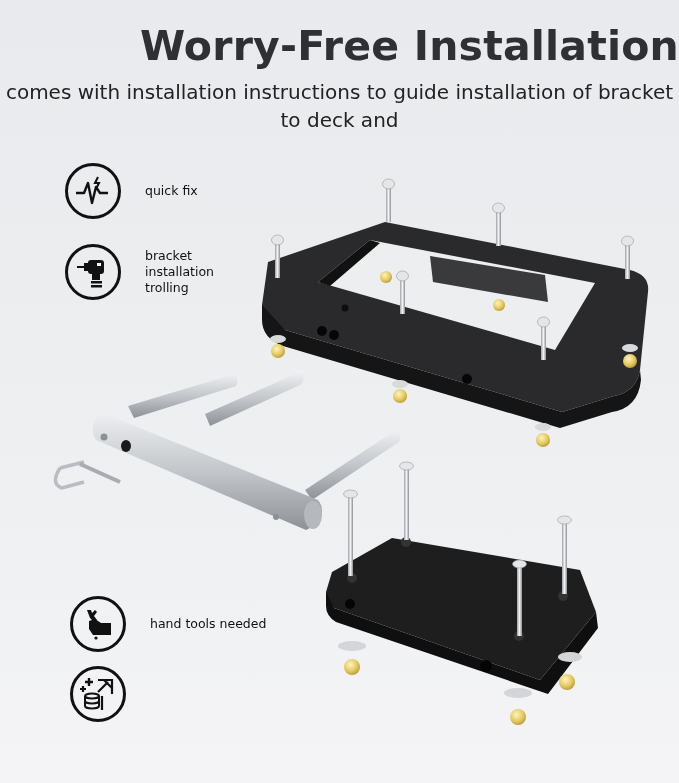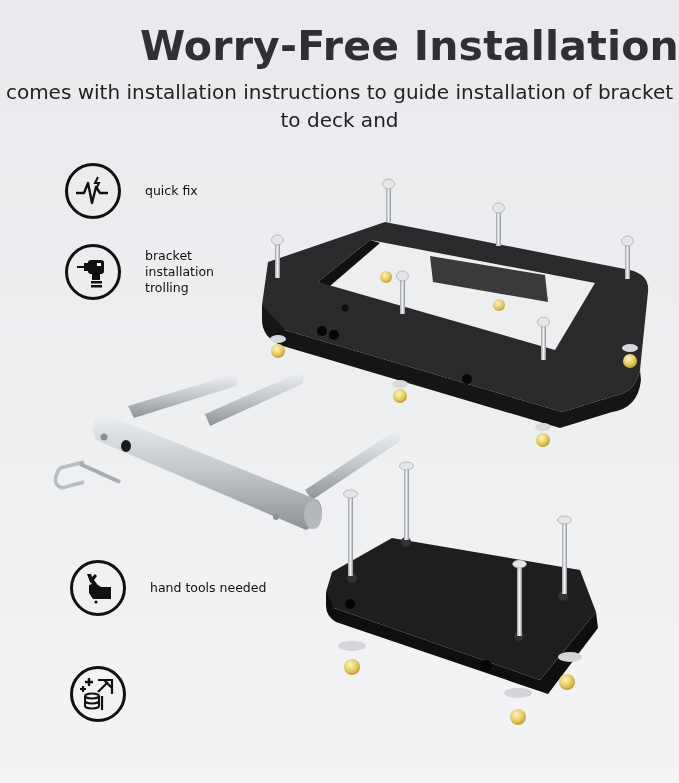--- a/index.html
+++ b/index.html
@@ -62,21 +62,21 @@
       <rect x="16" y="31" width="11" height="2.5" fill="#111"></rect>
     </svg>
   </div>
   <div class="label">
     <div>bracket</div>
     <div>installation</div>
     <div>trolling</div>
   </div>
 </div>
 
-<div class="feature" style="left:70px; top:560px;">
+<div class="feature" style="left:70px; top:596px;">
   <div class="circle">
     <svg width="38" height="38" viewBox="0 0 38 38">
       <path d="M8,5 l4,0 l1,3 l3,-3 l2,2 l-3,4 l3,4 l-3,2 l-4,-4 z" fill="#111"></path>
       <path d="M10,16 l6,-2 l6,4 l10,0 l0,12 l-18,0 l-4,-6 z" fill="#111"></path>
       <circle cx="17" cy="33" r="1.6" fill="#111"></circle>
     </svg>
   </div>
   <div class="label">
     <div>hand tools needed</div>
   </div>

